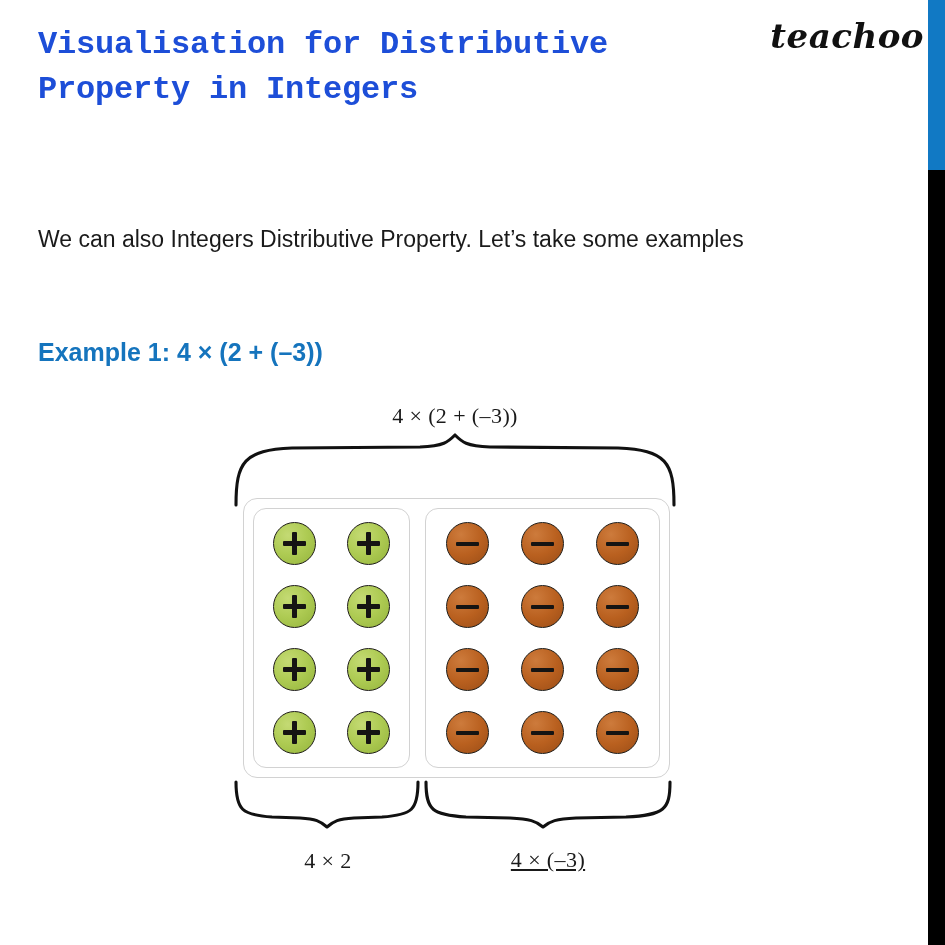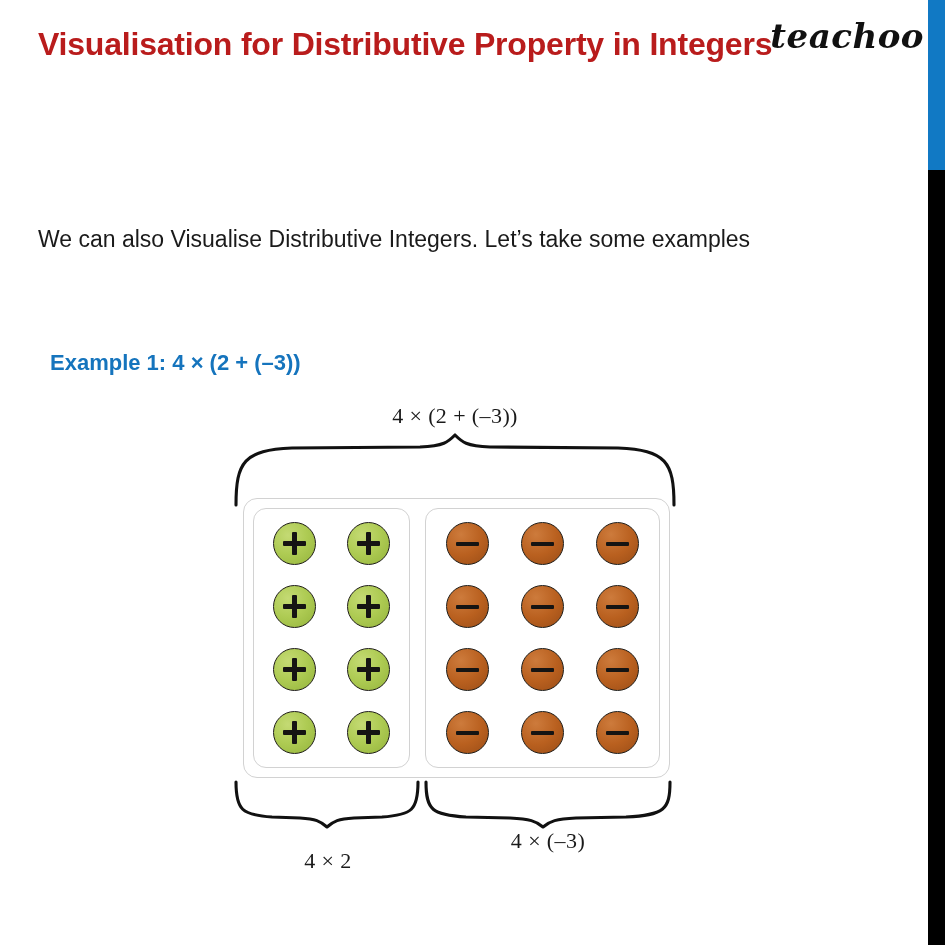--- a/index.html
+++ b/index.html
@@ -20,27 +20,27 @@
   #edge-black{
     position:absolute; right:0; top:170px;
     width:17px; height:775px;
     background:#000000;
   }
   
   #header{
     position:absolute; left:38px; top:22px; width:740px;
   }
   #page-title{
-    color:#b91c1c;
+    color:#1d4ed8;
     font-size:32px;
     font-weight:bold;
     line-height:1.42;
     letter-spacing:-0.2px;
     margin:0;
-    font-family:Liberation Sans, sans-serif;
+    font-family:Liberation Mono, monospace;
   }
   #brand-logo{
     position:absolute; right:21px; top:16px;
     font-family:"DejaVu Serif", serif;
     font-style:italic;
     font-weight:bold;
     font-size:34px;
     color:#111111;
     letter-spacing:0.5px;
   }
@@ -48,23 +48,23 @@
   #intro-text{
     position:absolute; left:38px; top:210px; width:820px;
     color:#1a1a1a;
     font-size:23px;
     line-height:2.55;
     margin:0;
   }
   #example-label{
     position:absolute; left:38px; top:338px;
     color:#1574bd;
-    font-size:22px;
+    font-size:25px;
     font-weight:bold;
-    margin:12px;
+    margin:0;
   }
   
   #diagram{
     position:absolute; left:0; top:390px;
     width:900px; height:500px;padding-left:22px;
   }
   #diagram-svg{ position:absolute; left:0; top:0; }
 
   .top-expr{
     position:absolute;
@@ -77,21 +77,21 @@
   }
   .bottom-label{
     position:absolute;
     font-family:"Liberation Serif", serif;
     font-size:22px;
     color:#1a1a1a;
     letter-spacing:0.4px;
     text-align:center;
   }
   #label-left{  left:237px; top:438px; width:182px;margin-top:20px; }
-  #label-right{ left:424px; top:438px; width:248px; }
+  #label-right{ left:424px; top:457px; width:248px;text-decoration:underline; }
 
   
   .box-outer{
     position:absolute;
     left:243px; top:108px;
     width:427px; height:280px;
     border:1.6px solid #d2d2d2;
     border-radius:14px;
     background:#ffffff;
     box-sizing:border-box;
@@ -167,21 +167,21 @@
 
 <div id="edge-blue"></div>
 <div id="edge-black"></div>
 
 <div id="header">
   <h1 id="page-title">Visualisation for Distributive Property in Integers</h1>
 </div>
 
 <div id="brand-logo">teachoo</div>
 
-<p id="intro-text">We can also Visualise Distributive Integers. Let’s take some examples</p>
+<p id="intro-text">We can also Integers Distributive Property. Let’s take some examples</p>
 
 <p id="example-label">Example 1:  4 × (2 + (–3))</p>
 
 <div id="diagram">
 
   <div class="top-expr">4 × (2 + (–3))</div>
 
   <svg id="diagram-svg" width="900" height="500" viewBox="0 0 900 500" aria-hidden="true">
 
     <path d="M 236 115

